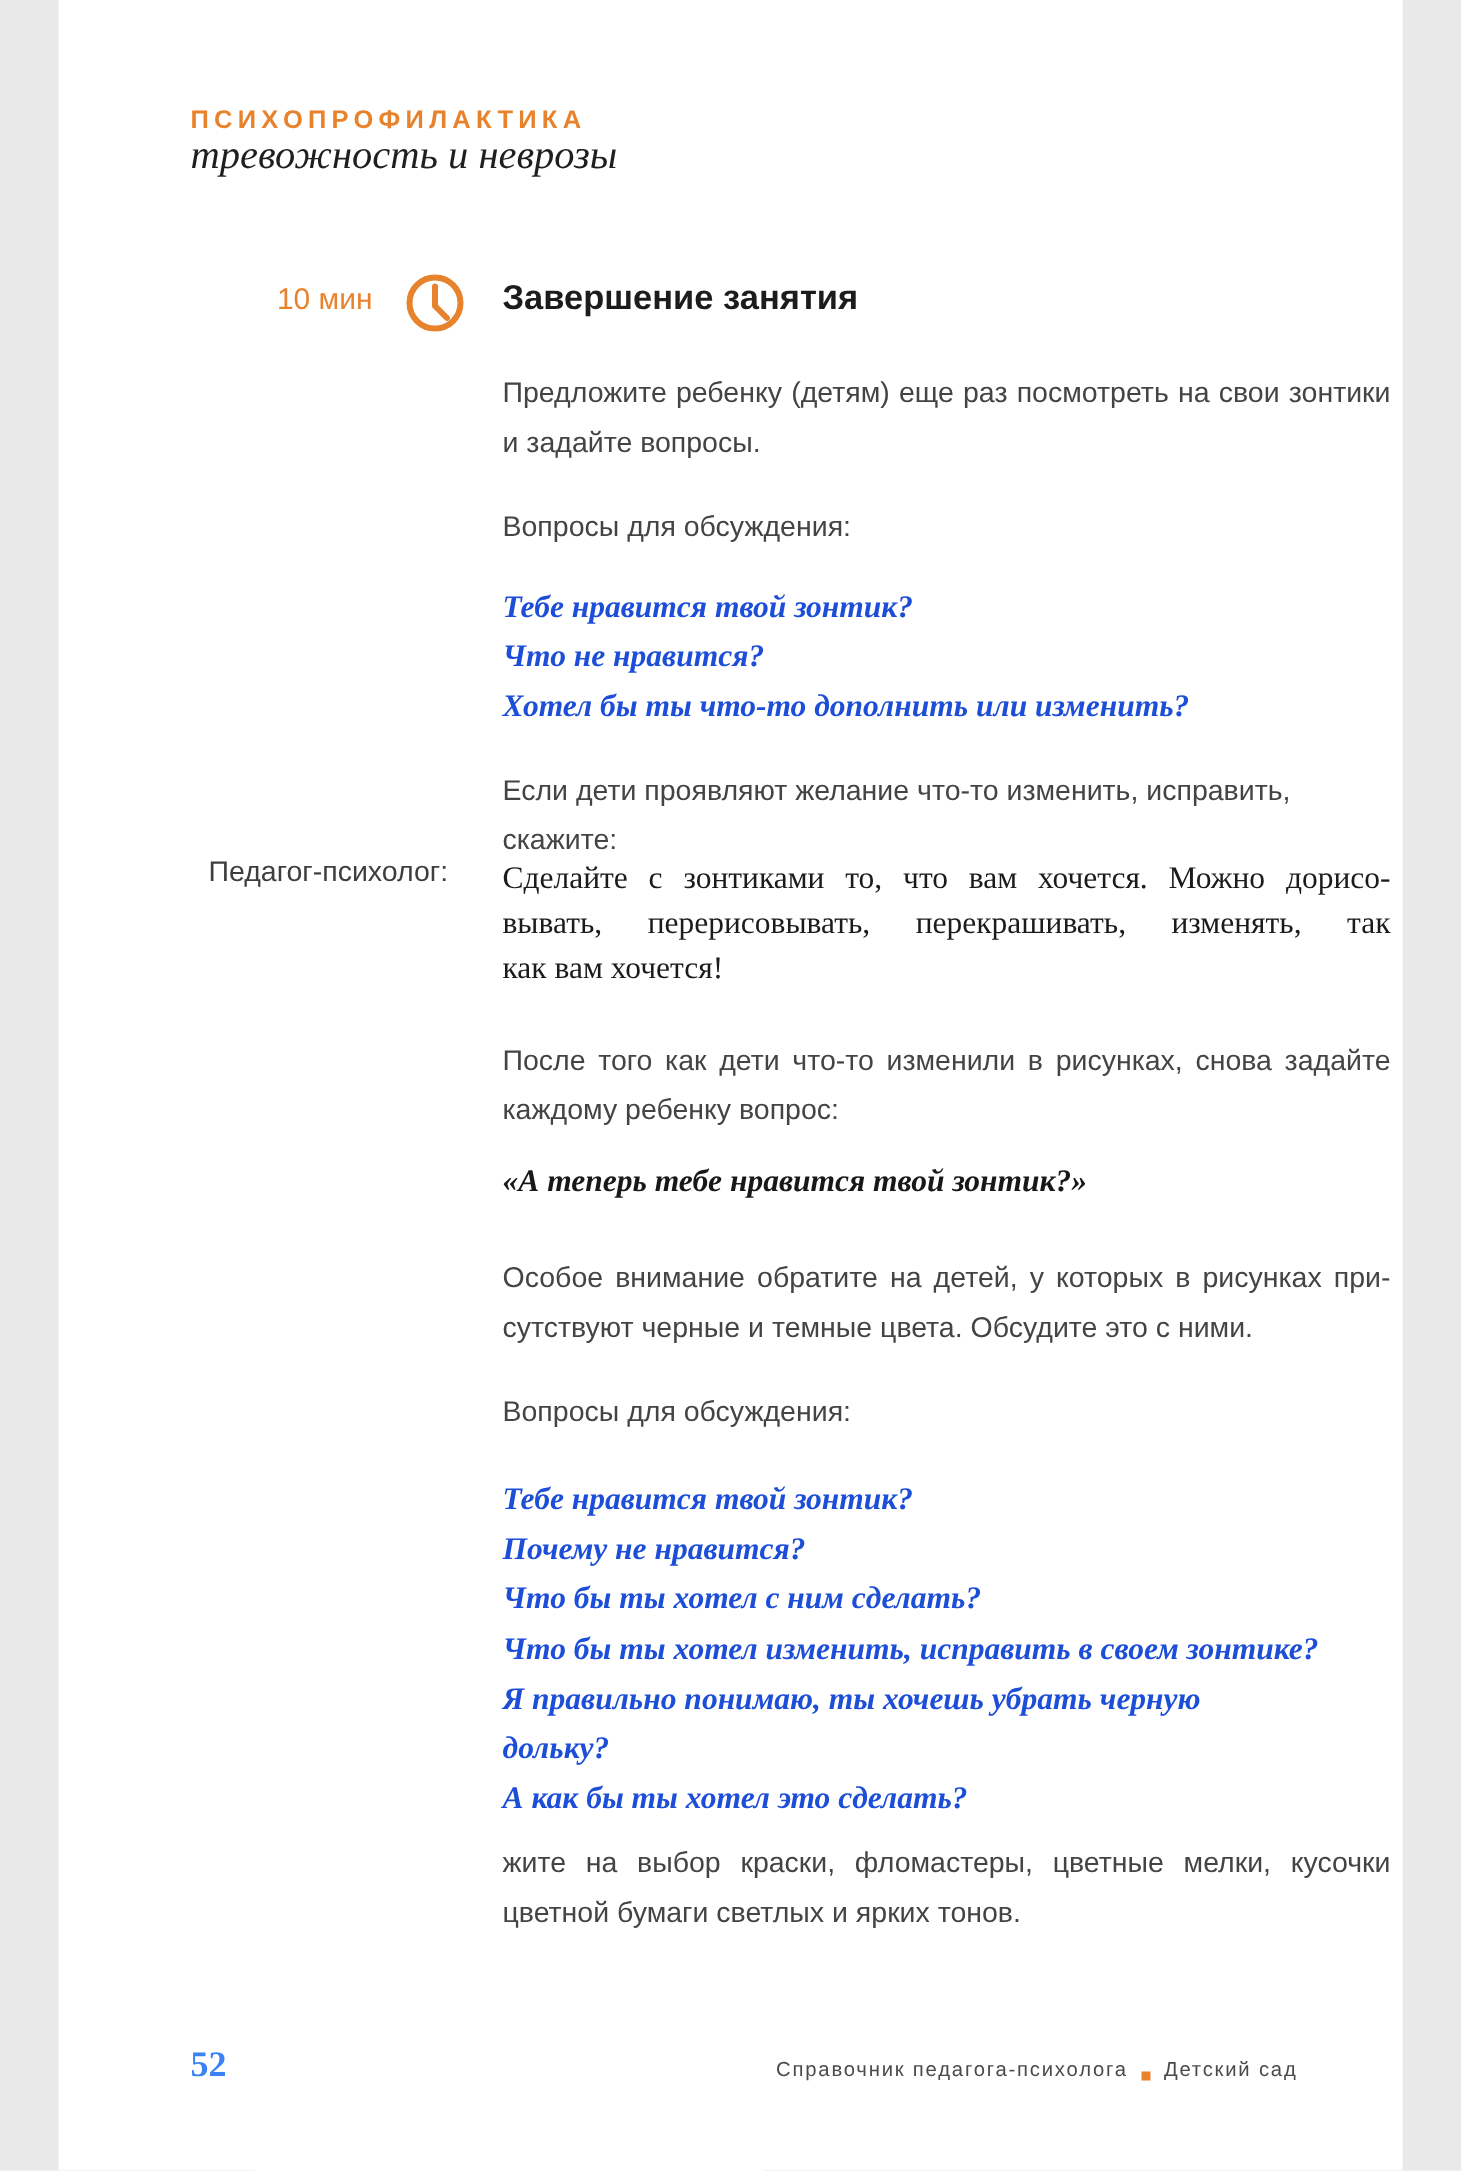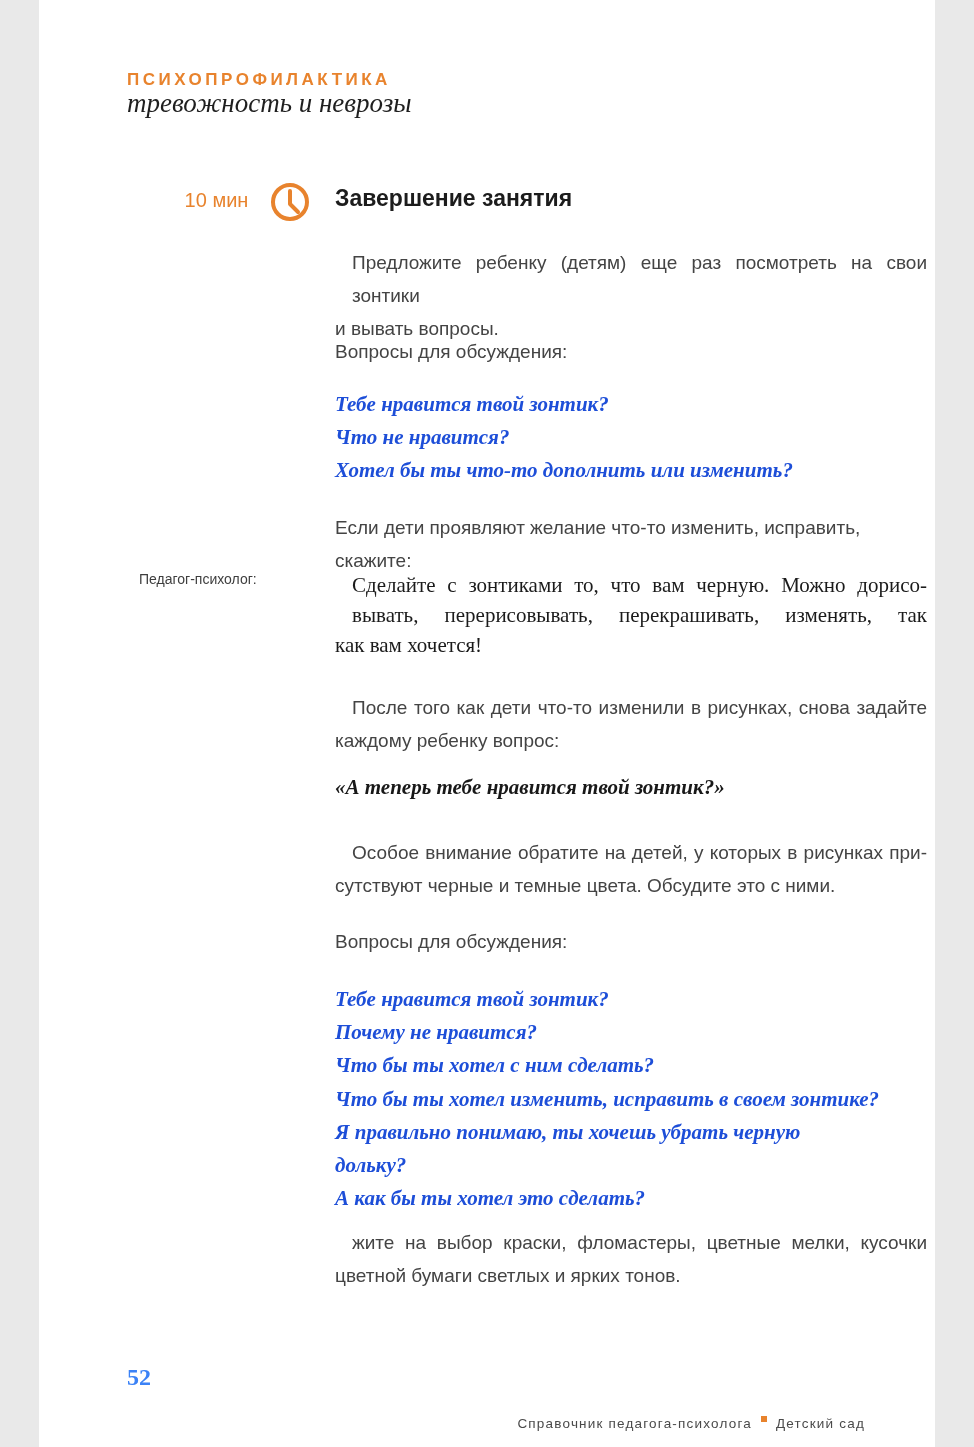--- a/index.html
+++ b/index.html
@@ -46,42 +46,42 @@
     color: #1c1c1c;
   }
 
   
   .body-text {
     left: 296px; width: 592px;
     font-size: 19px;
     line-height: 33px;
     color: #444444;
   }
-  .jl { text-align: justify; text-align-last: justify; margin-left: 17px; }
+  .jl { text-align: justify; text-align-last: justify; }
 
   .questions {
     left: 296px; width: 600px;
     font-family: "Liberation Serif", "DejaVu Serif", serif;
     font-style: italic;
     font-weight: bold;
     font-size: 21px;
     line-height: 33.2px;
     color: #1d4ed8;
     white-space: pre-line;
   }
   .speech {
     left: 296px; width: 592px;
     font-family: "Liberation Serif", "DejaVu Serif", serif;
     font-size: 21px;
     line-height: 30px;
     color: #1b1b1b;
   }
   .speaker-label {
     left: 100px; top: 571px; width: 168px;
-    font-size: 14px;
+    font-size: 19px;
     color: #3e3e3e;
   }
   .quote-line {
     left: 296px; top: 775px; width: 600px;
     font-family: "Liberation Serif", "DejaVu Serif", serif;
     font-style: italic;
     font-weight: bold;
     font-size: 21px;
     color: #181818;
   }
@@ -93,23 +93,22 @@
     font-weight: bold;
     font-size: 24px;
     color: #3b82f6;
   }
   .footer-right {
     right: 70px; top: 1372px;
     font-size: 13.5px;
     letter-spacing: 1.2px;
     color: #4a4a4a;
     display: flex;
-    align-items: flex-start;
+    align-items: flex-end;
     gap: 9px;
-    margin-top: 44px;
   }
   .footer-sq {
     display: inline-block;
     width: 6px; height: 6px;
     background: #e8832d;
   }
 </style>
 </head>
 <body>
 
@@ -122,34 +121,34 @@
   <div class="abs clock">
     <svg width="42" height="42" viewBox="0 0 42 42">
       <circle cx="21" cy="21" r="17" fill="none" stroke="#e8832d" stroke-width="4"></circle>
       <polyline points="21,10 21,23 29,31" fill="none" stroke="#e8832d" stroke-width="4" stroke-linecap="round" stroke-linejoin="round"></polyline>
     </svg>
   </div>
   <div class="abs session-title">Завершение занятия</div>
 
   <div class="abs body-text" style="top:246px">
       <div class="jl">Предложите ребенку (детям) еще раз посмотреть на свои зонтики</div>
-      <div>и вывать вопросы.</div>
+      <div>и задайте вопросы.</div>
     </div>
 
   <div class="abs body-text" style="top:335px">Вопросы для обсуждения:</div>
 
   <div class="abs questions" style="top:388px">Тебе нравится твой зонтик?
 Что не нравится?
 Хотел бы ты что-то дополнить или изменить?</div>
 
   <div class="abs body-text" style="top:511px">Если дети проявляют желание что-то изменить, исправить, скажите:</div>
 
   <div class="abs speaker-label">Педагог-психолог:</div>
   <div class="abs speech" style="top:570px">
-      <div class="jl">Сделайте с зонтиками то, что вам черную. Можно дорисо-</div>
+      <div class="jl">Сделайте с зонтиками то, что вам хочется. Можно дорисо-</div>
       <div class="jl">вывать, перерисовывать, перекрашивать, изменять, так</div>
       <div>как вам хочется!</div>
     </div>
 
   <div class="abs body-text" style="top:691px">
       <div class="jl">После того как дети что-то изменили в рисунках, снова задайте</div>
       <div>каждому ребенку вопрос:</div>
     </div>
 
   <div class="abs quote-line">«А теперь тебе нравится твой зонтик?»</div>

